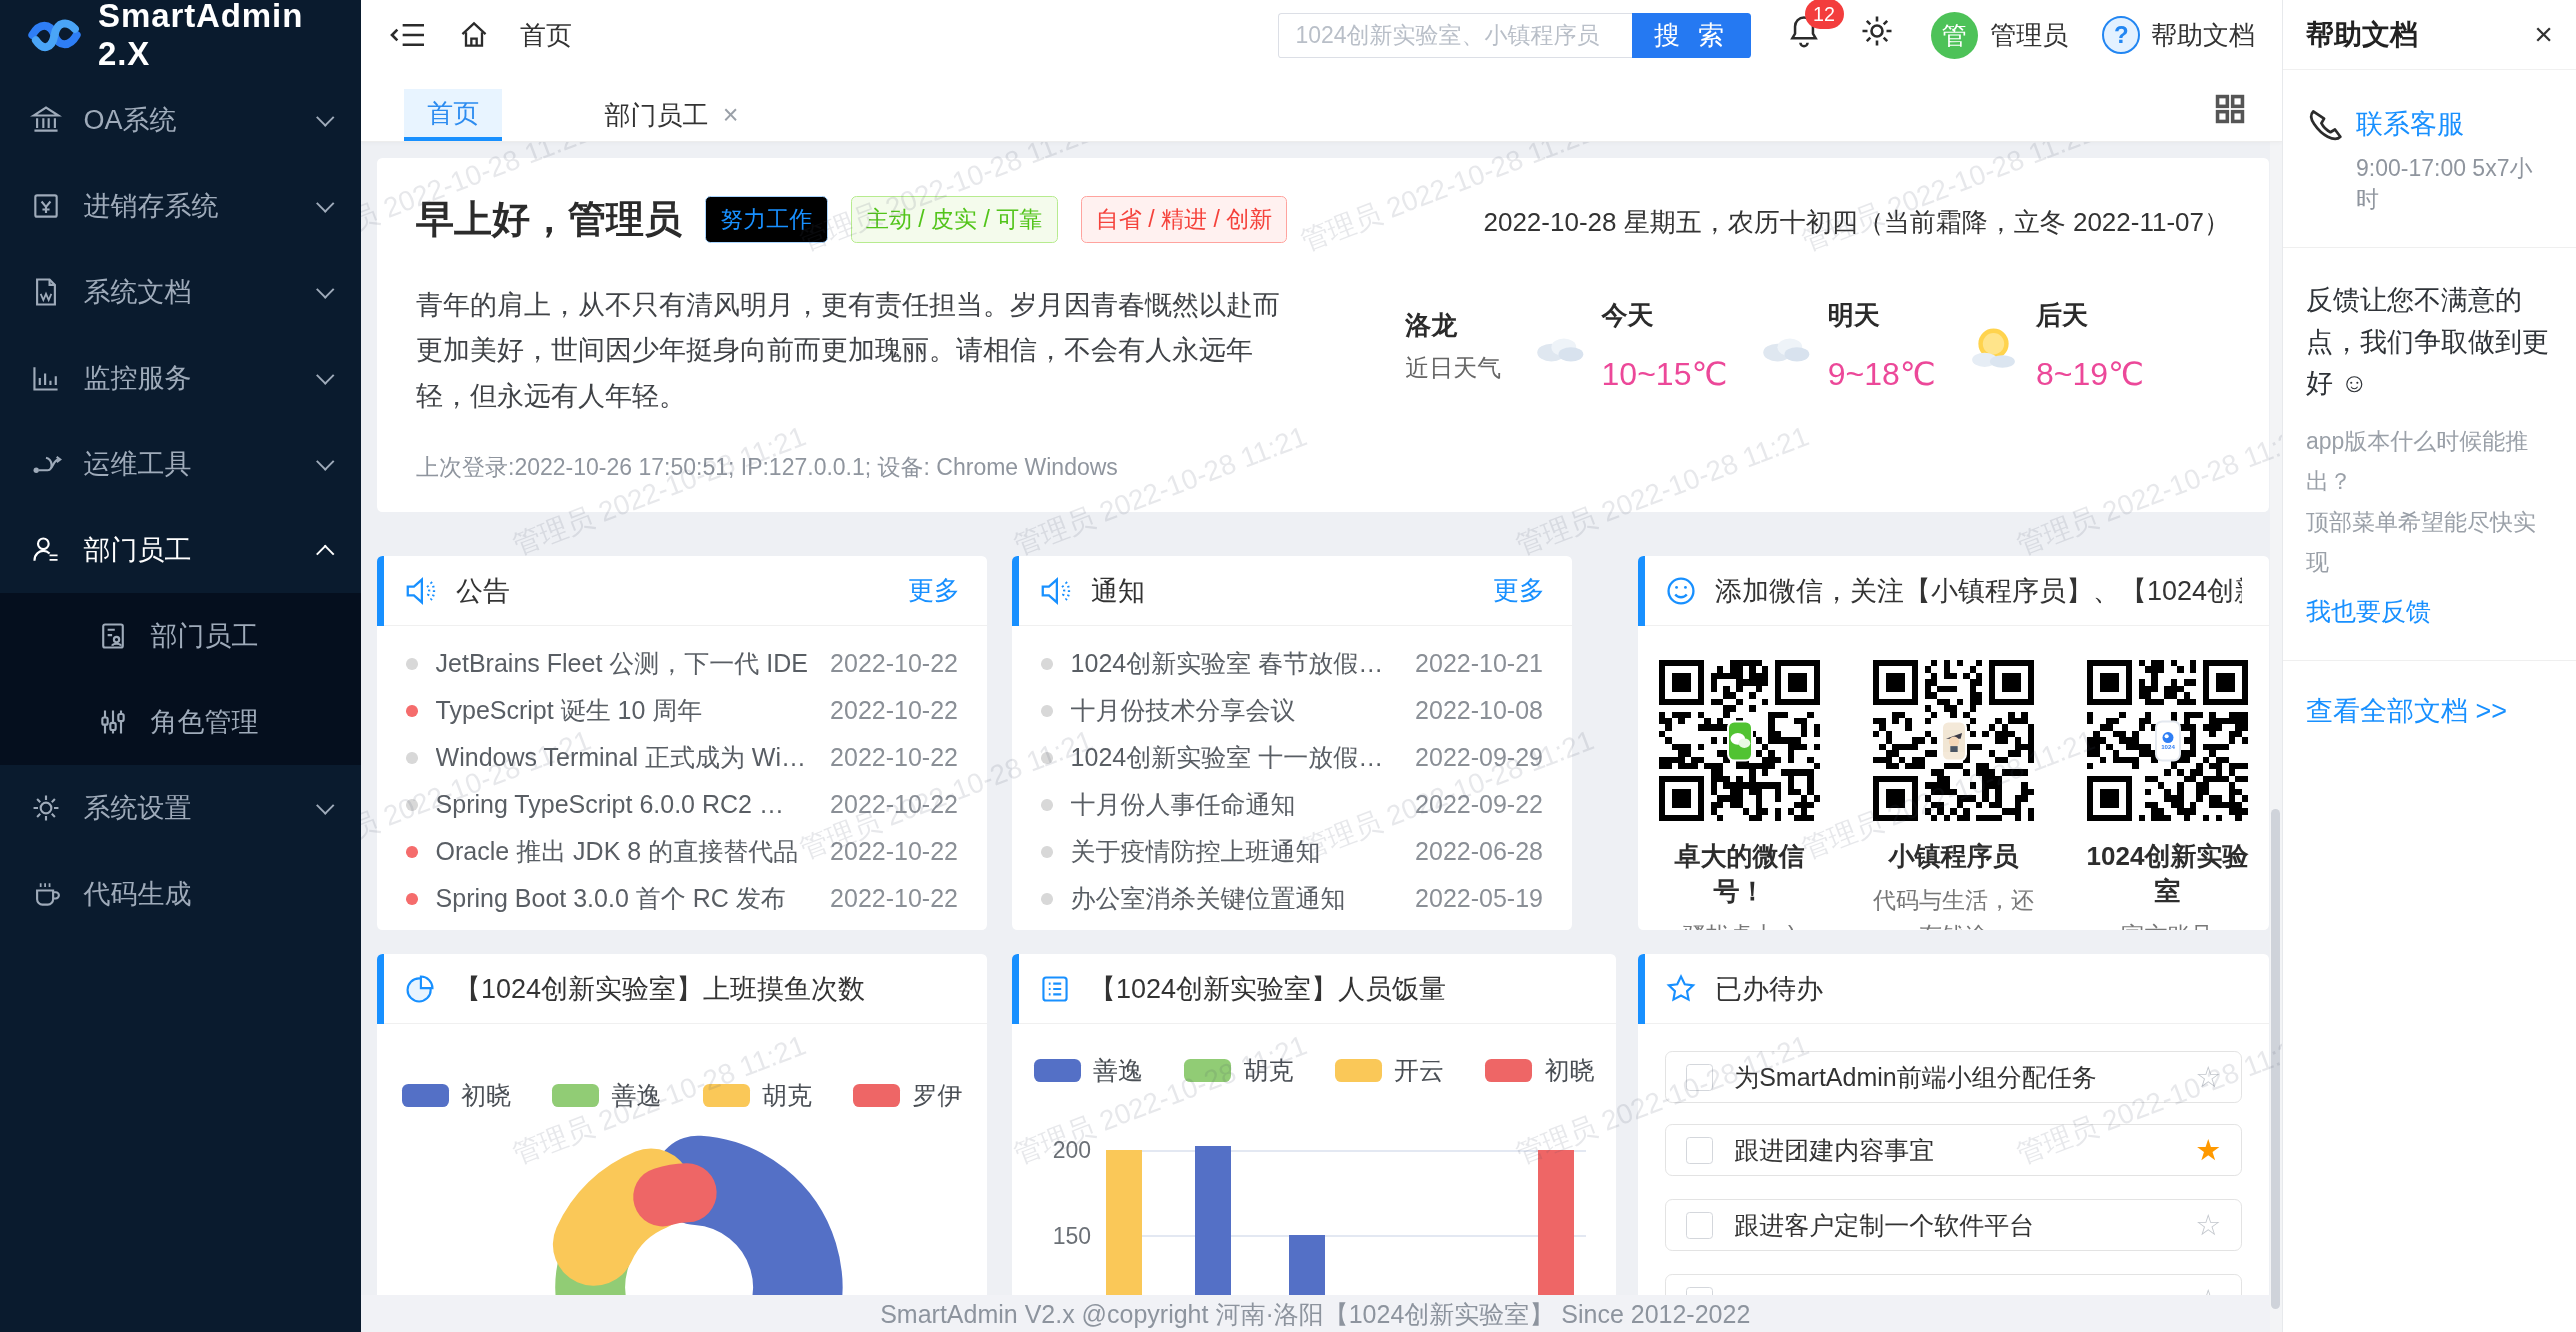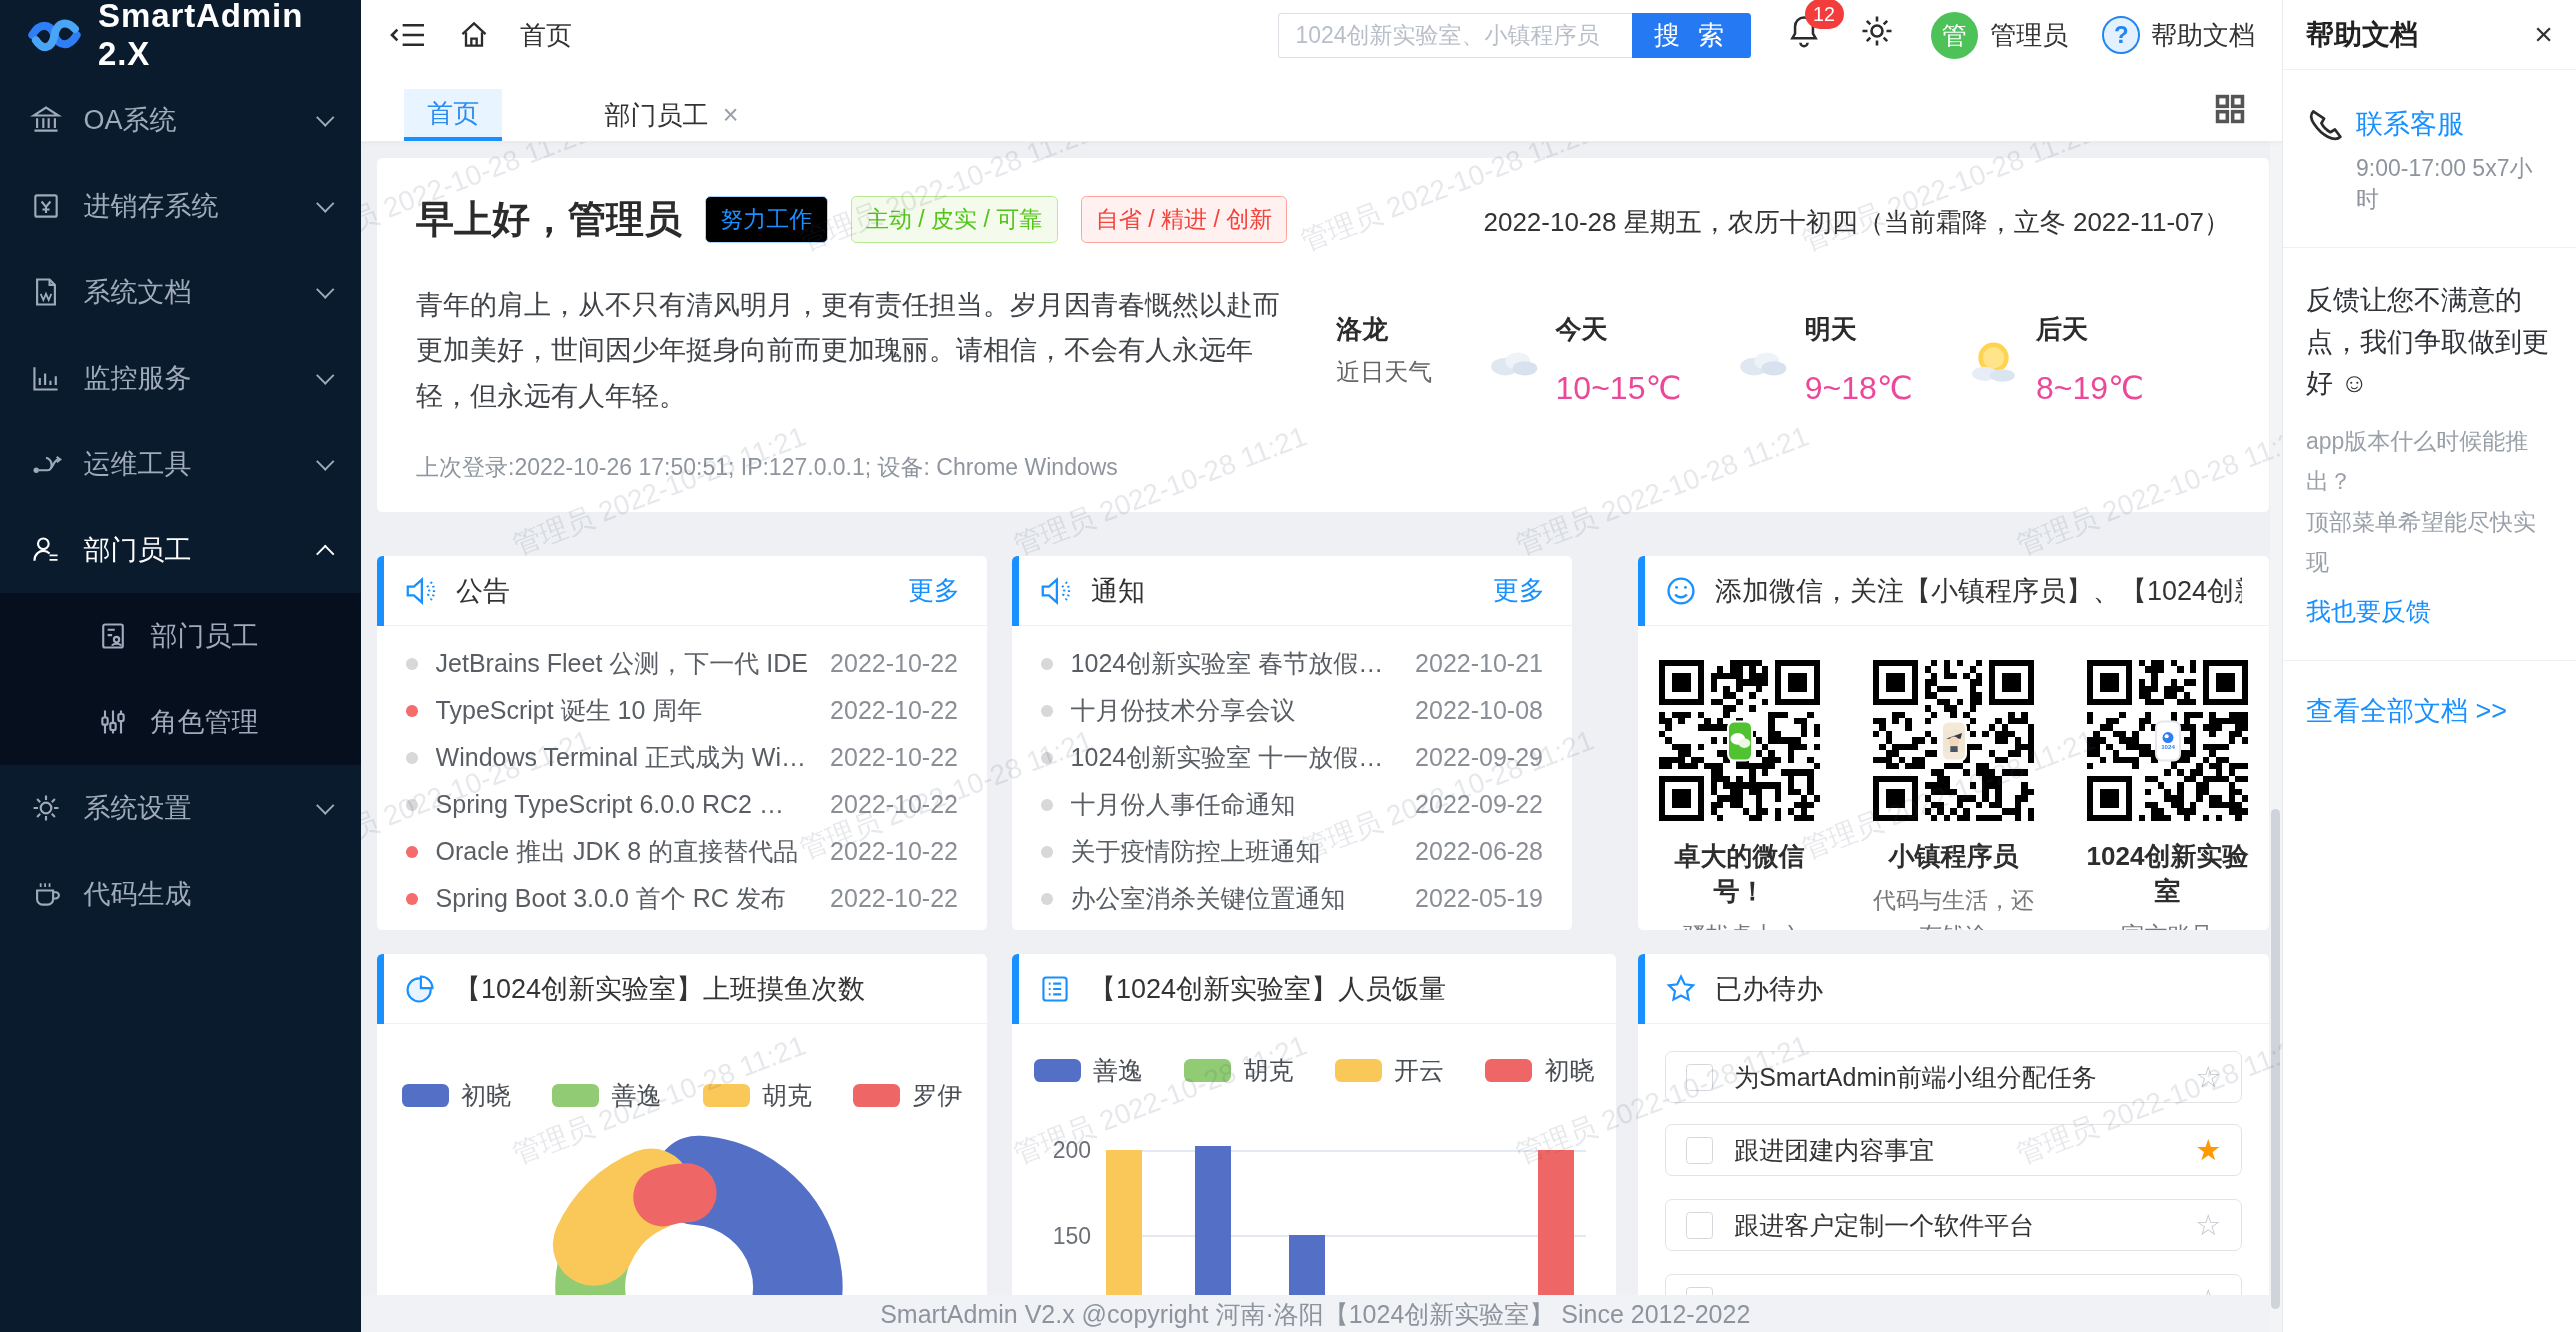--- a/index.html
+++ b/index.html
@@ -59,21 +59,21 @@
   .welcome { left:16px; top:17px; width:1892px; height:354px; padding:36px 39px; }
   .greet-row { display:flex; align-items:center; gap:23px; }
   .greeting { font-size:38px; font-weight:bold; color:#2b2b2b; }
   .tag { font-size:23px; padding:7.2px 14.3px; border-radius:5.4px; border:1.8px solid; white-space:nowrap; }
   .tag.blue  { color:#1890ff; background:#000000; border-color:#abd6ff; }
   .tag.green { color:#52c41a; background:#f4fbec; border-color:#b7eb8f; }
   .tag.red   { color:#f5423b; background:#fff1f0; border-color:#ffa39e; }
   .date-line { position:absolute; right:39px; top:47px; font-size:26px; color:#333; }
   .motto { margin-top:38px; width:877px; font-size:27px; color:#404347; line-height:1.68; }
   .last-login { position:absolute; left:39px; bottom:29px; font-size:23px; color:#8f959e; }
-  .weather { position:absolute; right:125px; top:154px; display:flex; gap:52px; }
+  .weather { position:absolute; right:125px; top:140px; display:flex; align-items:center; gap:29px; }
   .w-city b { font-size:26px; color:#2b2b2b; display:block; }
   .w-city span { font-size:24px; color:#666; margin-top:9px; display:block; }
   .w-day { display:flex; align-items:center; gap:14.3px; }
   .w-col b { font-size:26px; color:#2b2b2b; display:block; }
   .w-col span { font-size:32px; color:#ec4899; margin-top:22px; display:block; }
 
   
   .list-items { padding-top:14.3px; }
   .list-row { height:47px; display:flex; align-items:center; padding:0 29px; cursor:pointer; }
   .dot { width:11.6px; height:11.6px; border-radius:50%; background:#d8d8d8; margin-right:18px; flex:0 0 auto; }

